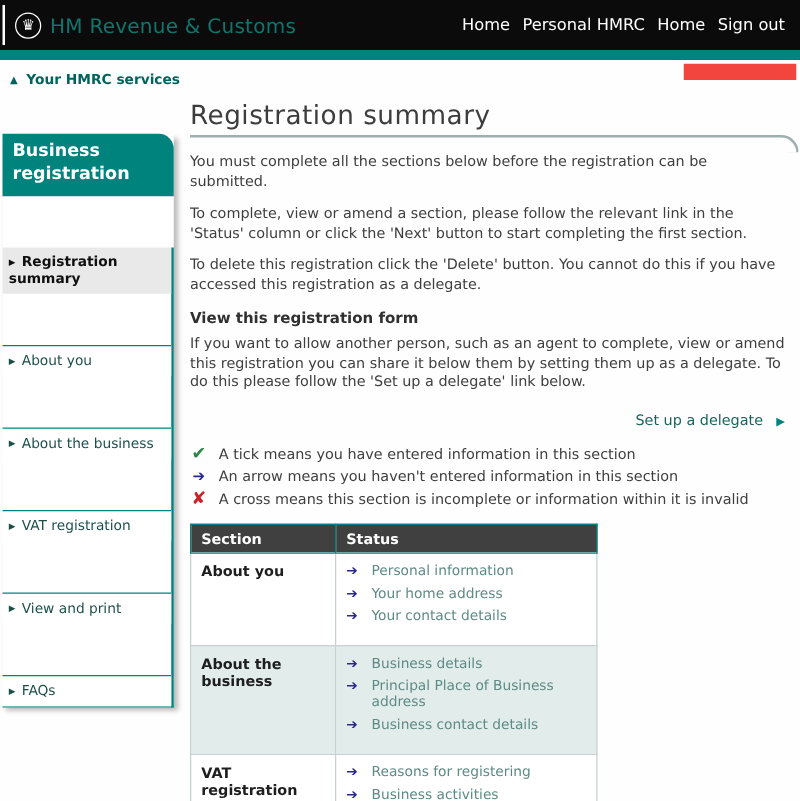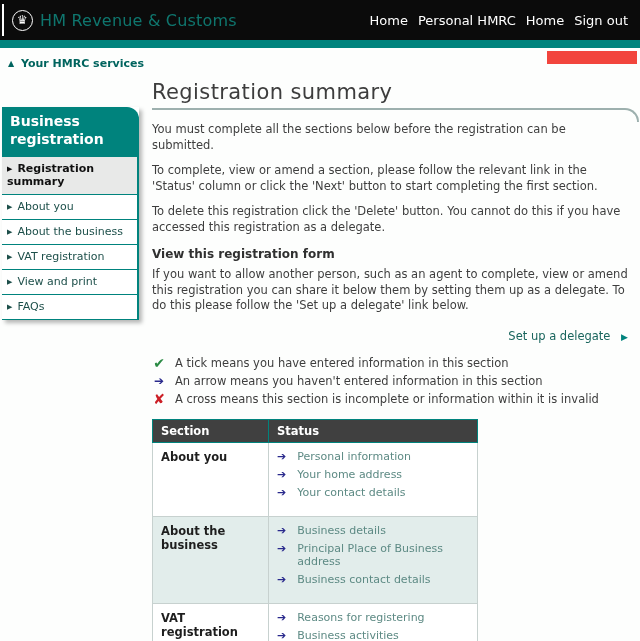--- a/index.html
+++ b/index.html
@@ -25,21 +25,21 @@
   .breadcrumb { position:absolute; left:8px; top:9px; font-size:11px; font-weight:bold; color:#00645e; text-decoration:none; }
   .breadcrumb .tri { font-size:8px; margin-right:3px; vertical-align:1px; }
   .redacted-box { position:absolute; right:3px; top:3px; width:90px; height:13px; background:#f2453d; }
 
   
   .sidebar { position:absolute; left:2px; top:107px; width:137px; box-shadow:3px 3px 4px rgba(0,0,0,0.28); background:#ffffff; }
   .sidebar-title { background:#00837d; color:#ffffff; font-weight:bold; font-size:14px; line-height:1.25;
                    padding:6px 8px 9px 8px; border-top-right-radius:12px; }
   .sidebar-list { list-style:none; margin:0; padding:0; border-right:2px solid #00837d; border-bottom:1px solid #00837d; }
   .sidebar-list li { padding:5px 8px 6px 5px; border-top:1px solid #00837d; background:#ffffff;
-                     color:#1d4f4a; font-size:11px; cursor:pointer; }
+                     color:#1d4f4a; font-size:11px; cursor:pointer;margin-top:41px; }
   .sidebar-list li:first-child { border-top:none; }
   .sidebar-list li.active { background:#e8e9e8; color:#101010; font-weight:bold; }
   .sidebar-list li .arr { font-size:7px; margin-right:5px; vertical-align:1px; }
 
   
   .content { position:absolute; left:152px; top:80px; width:480px; }
   .page-title { font-size:21px; font-weight:400; color:#3d3d3d; margin:0; letter-spacing:0.4px; }
   .title-rule { width:487px; height:14px; border-top:2px solid #9db0ae; border-right:2px solid #9db0ae;
                 border-top-right-radius:14px; margin-top:4px; }
   .content p { font-size:11.5px; color:#3e3e3e; line-height:1.35; margin:0 0 10px 0; width:476px; }

